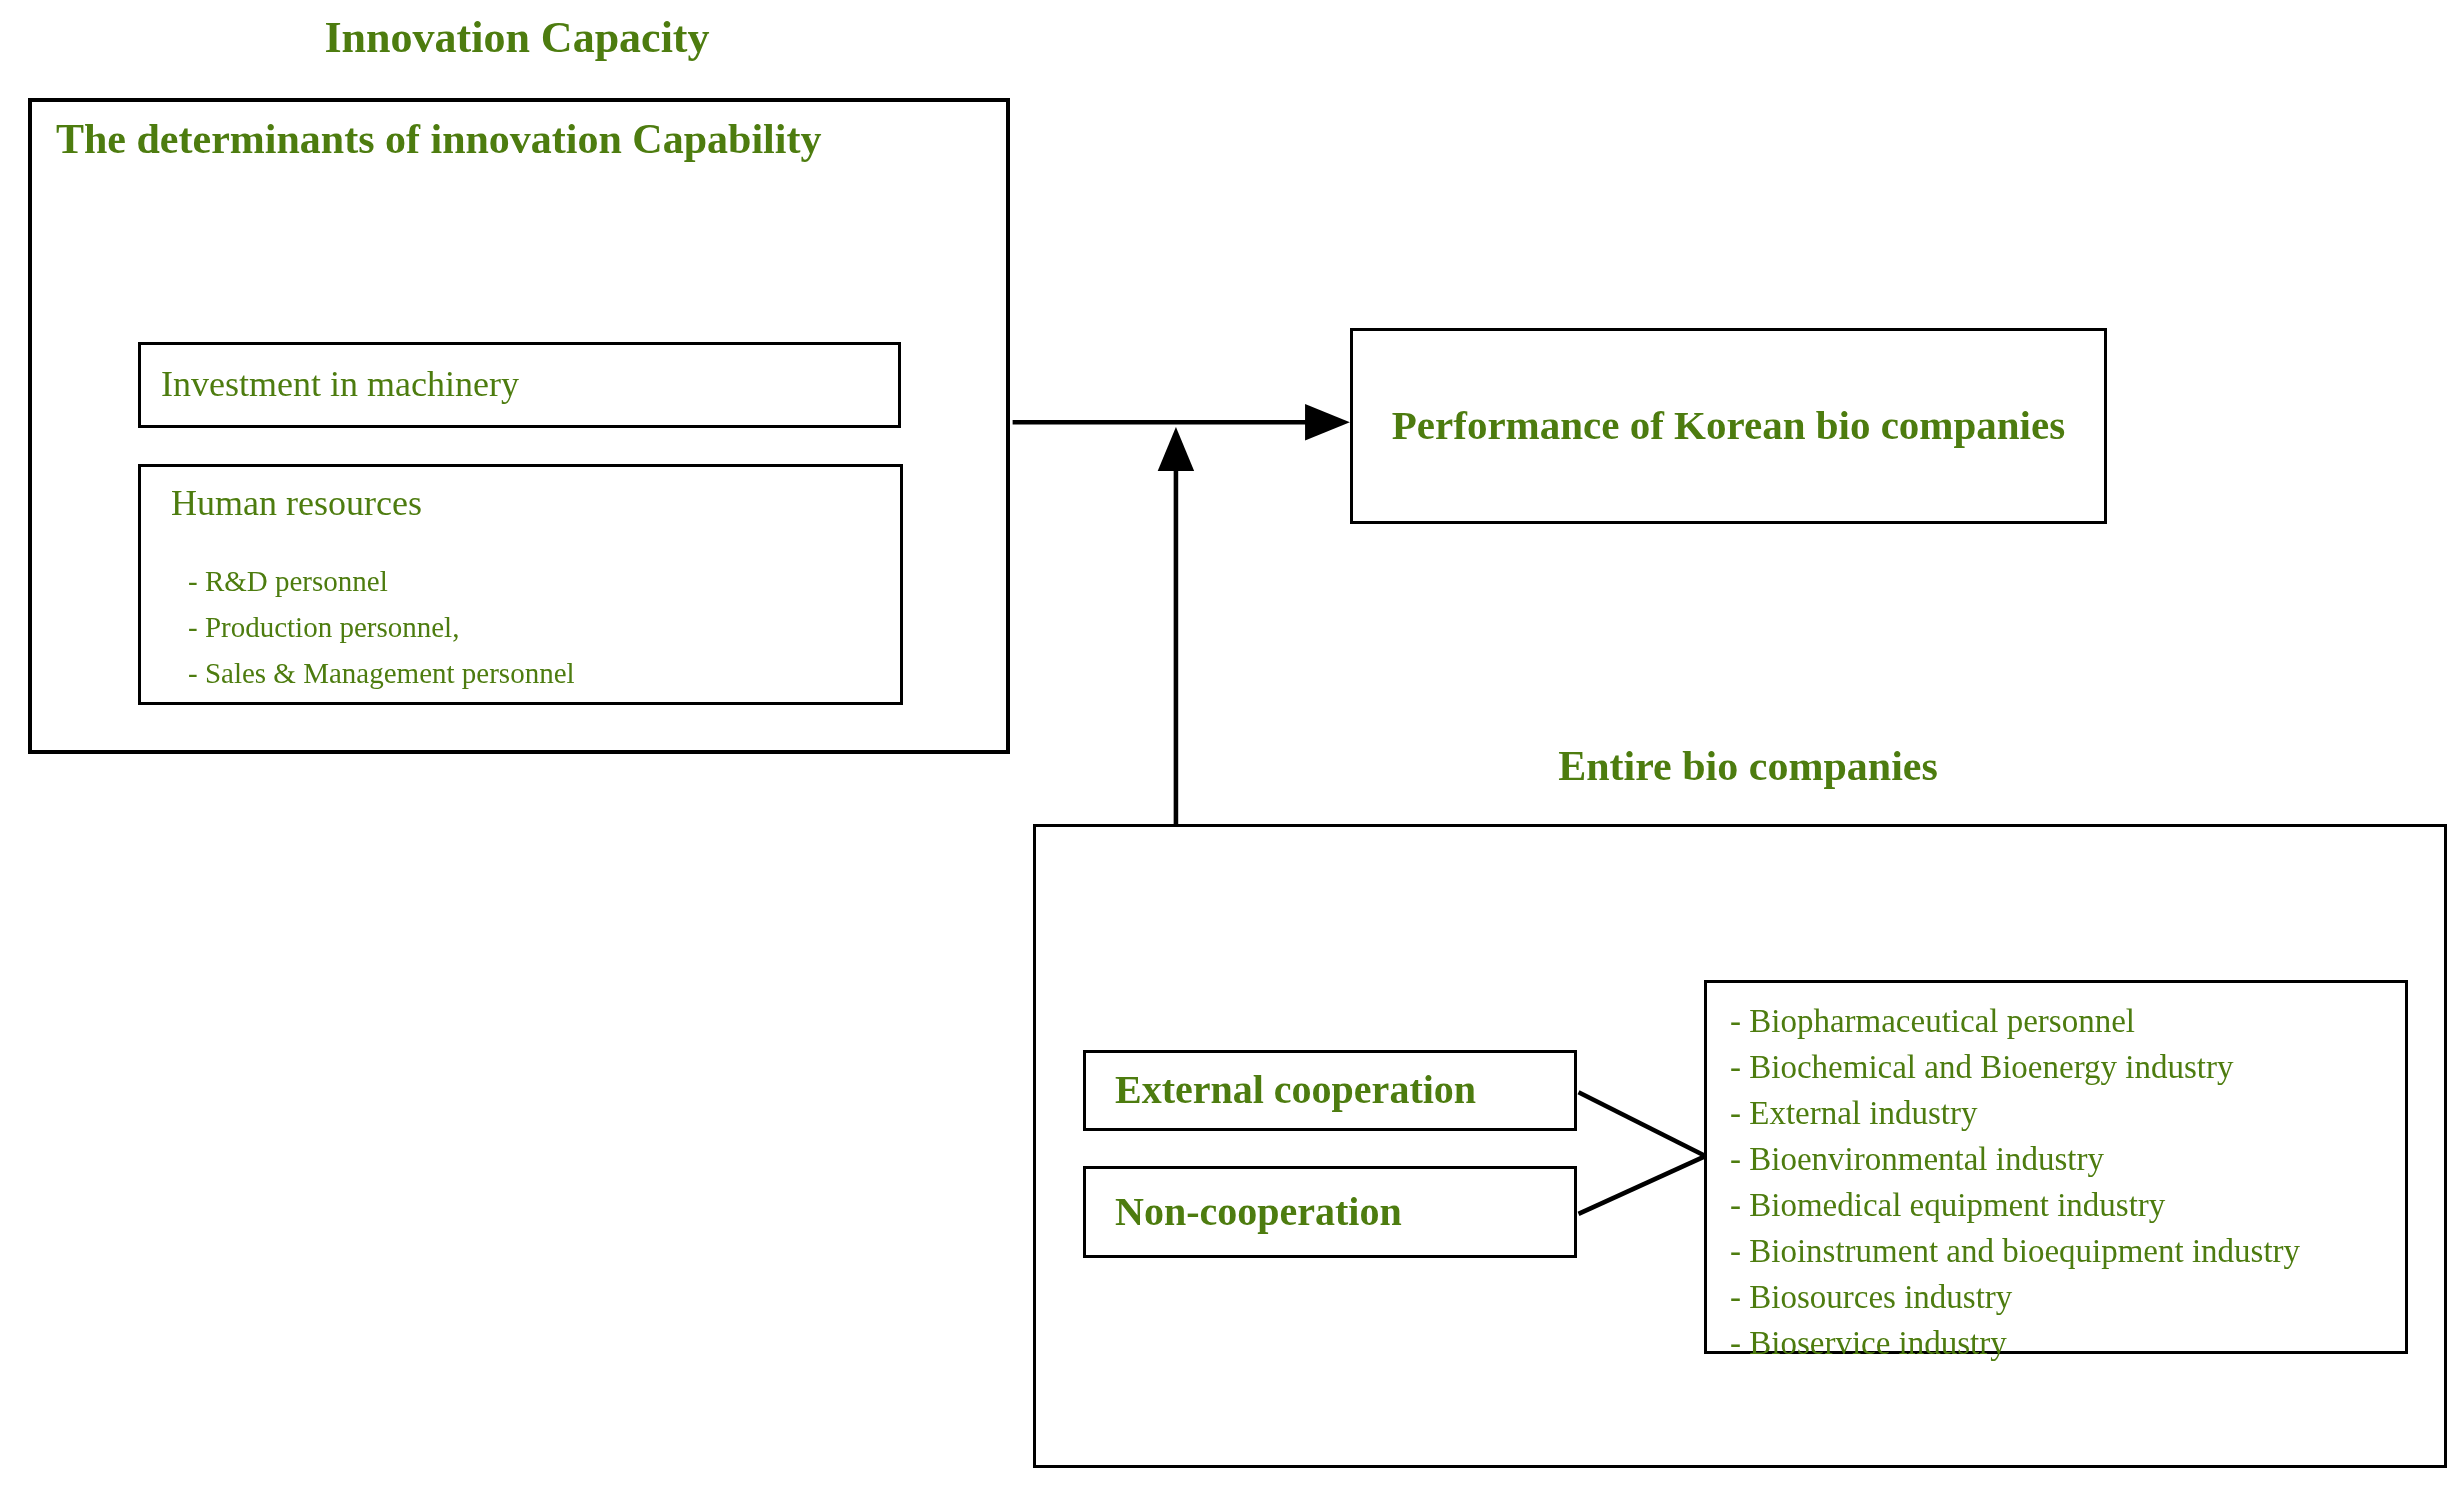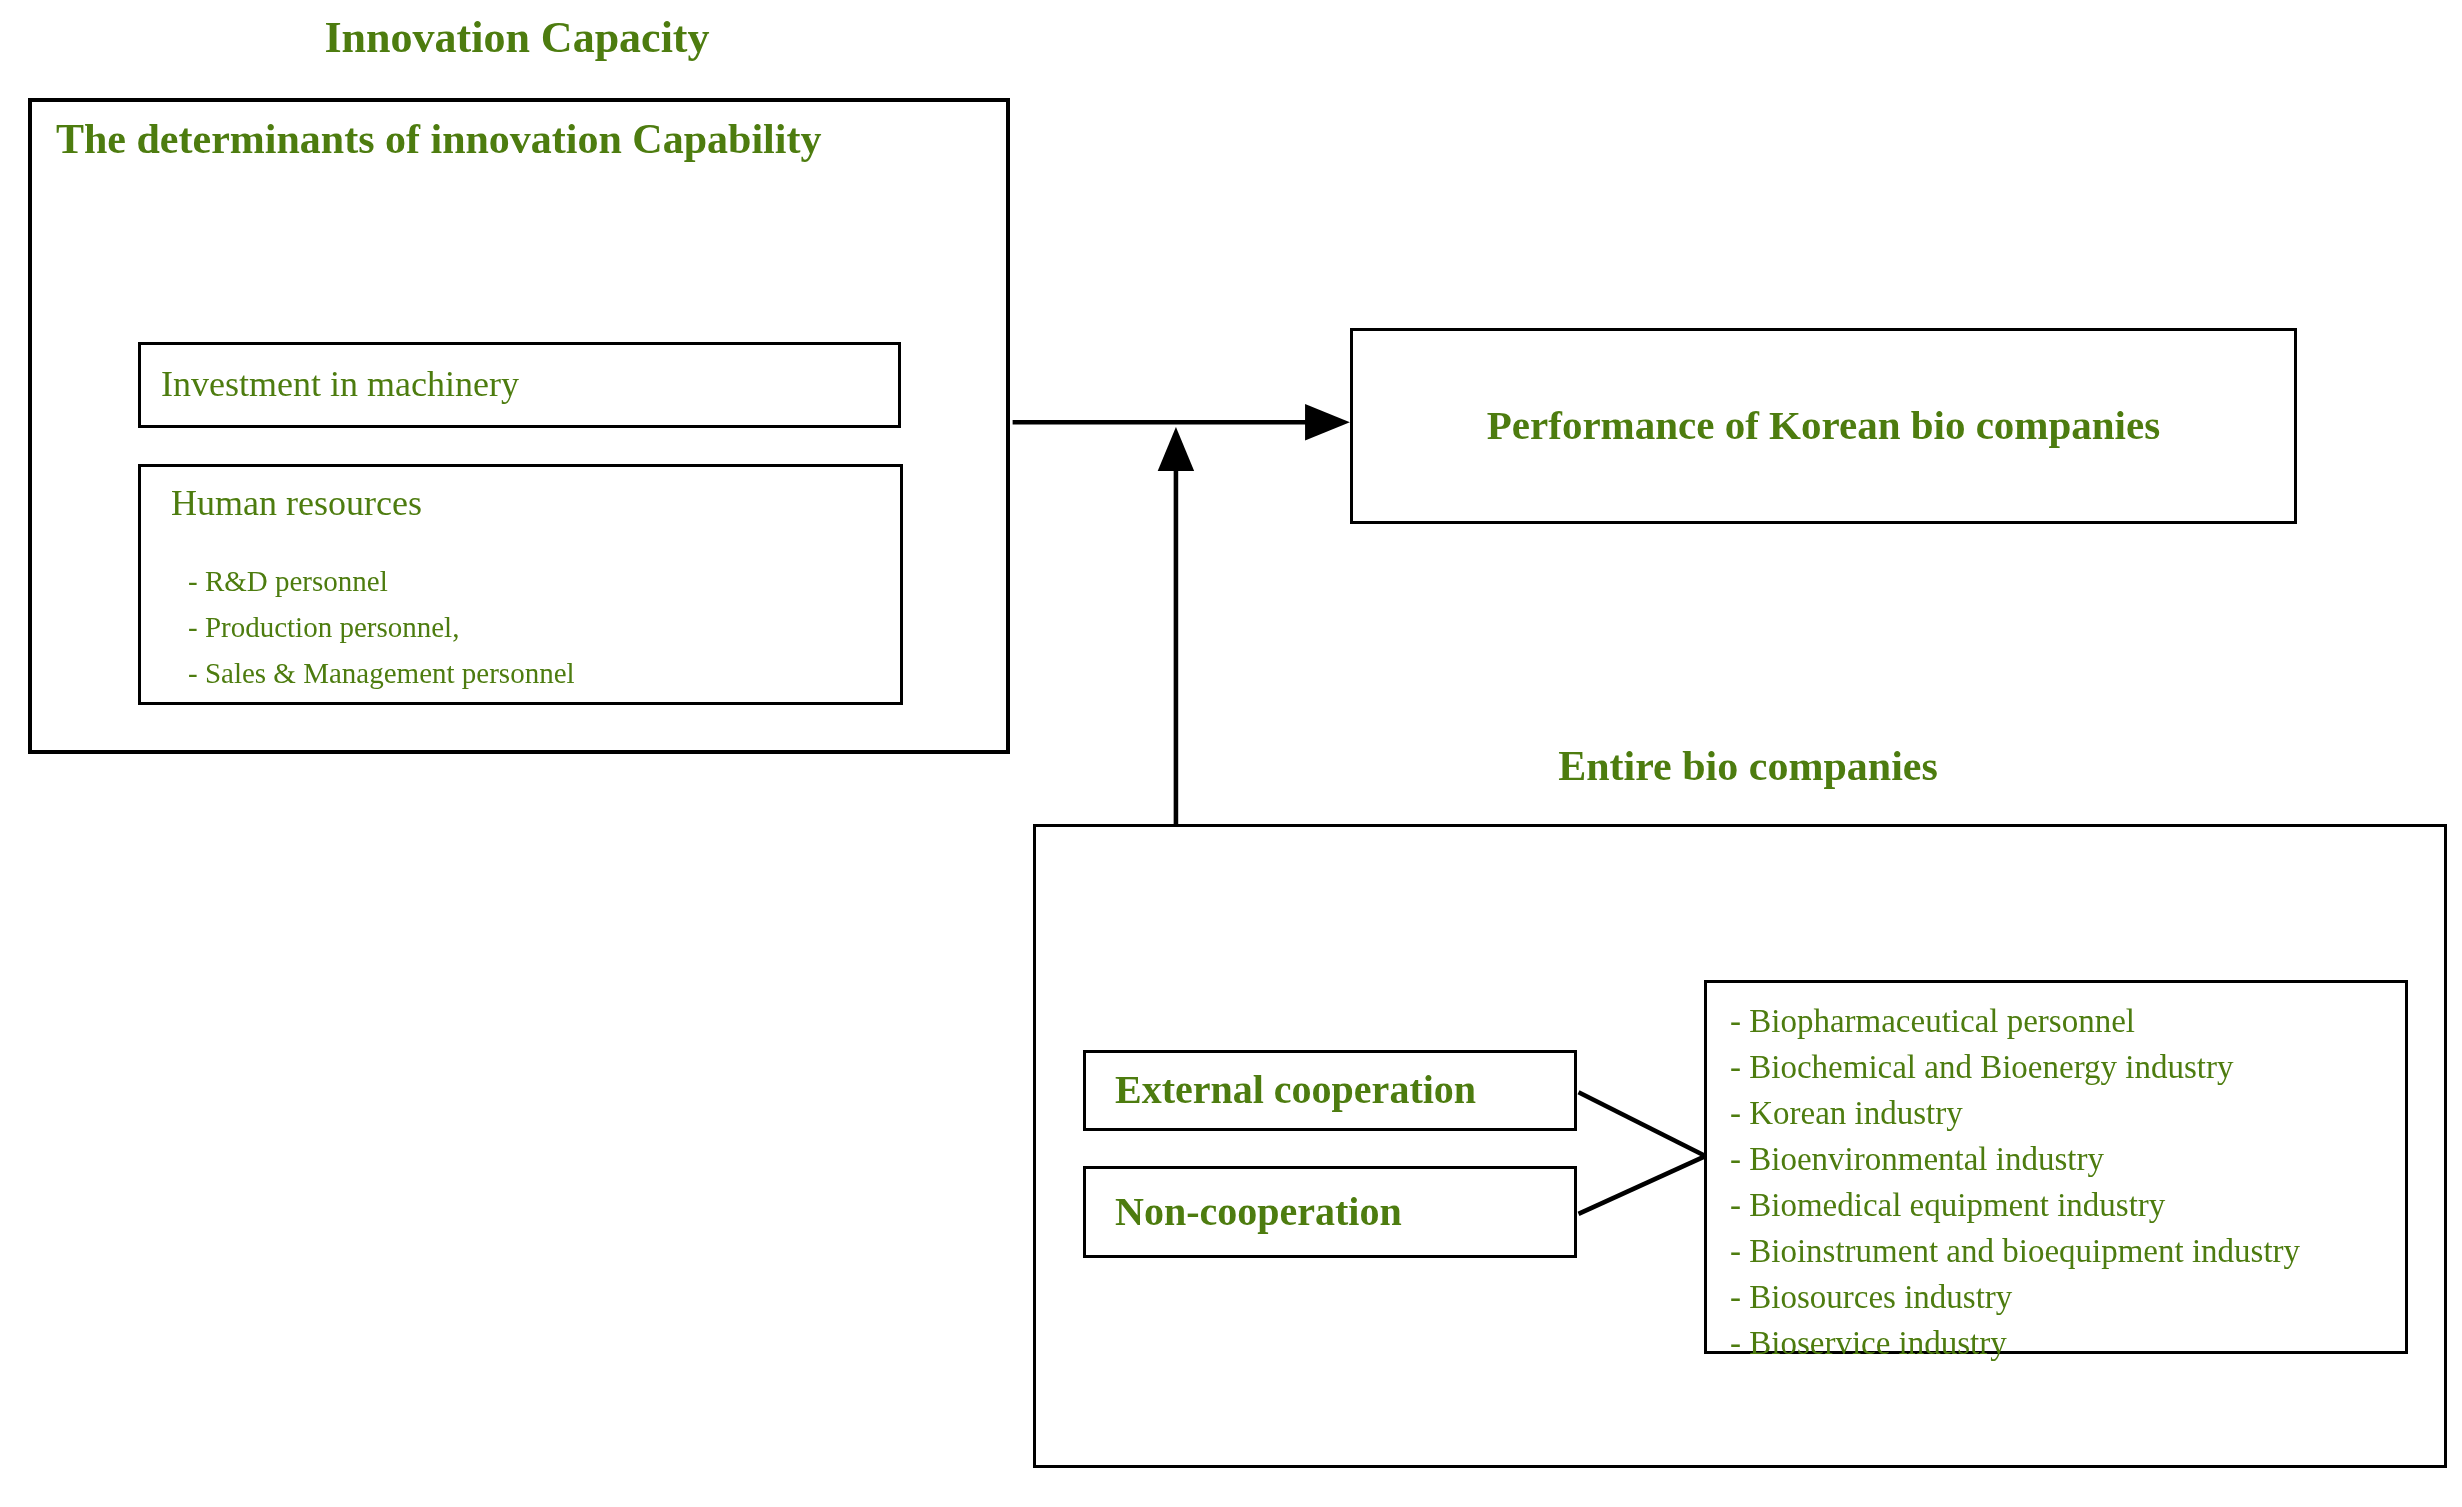--- a/index.html
+++ b/index.html
@@ -40,41 +40,41 @@
     <div class="abs box-thin" style="left:106px;top:362px;width:765px;height:241px;">
       <div class="abs" style="left:30px;top:16.7px;font-size:36px;line-height:1.1;white-space:nowrap;">Human resources</div>
       <div class="abs" style="left:47px;top:91px;font-size:29px;line-height:46px;">
         <div class="hr-item">- R&amp;D personnel</div>
         <div class="hr-item">- Production personnel,</div>
         <div class="hr-item">- Sales &amp; Management personnel</div>
       </div>
     </div>
   </div>
 
-  <div class="abs box-thin" style="left:1350px;top:328px;width:947px;height:196px;display:flex;align-items:center;justify-content:center;">
+  <div class="abs box-thin" style="left:1350px;top:328px;width:757px;height:196px;display:flex;align-items:center;justify-content:center;">
     <div class="bold center" style="font-size:41px;line-height:1.1;">Performance of Korean bio companies</div>
   </div>
 
   <div class="abs bold center" style="left:1482px;top:743px;width:532px;font-size:42px;line-height:1.1;">Entire bio companies</div>
 
   <div class="abs box-thin" style="left:1033px;top:824px;width:1414px;height:644px;">
 
     <div class="abs box-thin bold" style="left:47px;top:223px;width:494px;height:81px;padding-left:13px;">
       <div class="abs" style="left:29px;top:15px;font-size:40px;line-height:1.1;white-space:nowrap;">External cooperation</div>
     </div>
 
     <div class="abs box-thin bold" style="left:47px;top:339px;width:494px;height:92px;">
       <div class="abs" style="left:29px;top:21px;font-size:40px;line-height:1.1;white-space:nowrap;">Non-cooperation</div>
     </div>
 
     <div class="abs box-thin" style="left:668px;top:153px;width:704px;height:374px;">
       <div class="abs" style="left:23px;top:15px;font-size:33px;line-height:46px;">
         <div class="industry-item">- Biopharmaceutical personnel</div>
         <div class="industry-item">- Biochemical and Bioenergy industry</div>
-        <div class="industry-item">- Korean industry</div>
+        <div class="industry-item">- External industry</div>
         <div class="industry-item">- Bioenvironmental industry</div>
         <div class="industry-item">- Biomedical equipment industry</div>
         <div class="industry-item">- Bioinstrument and bioequipment industry</div>
         <div class="industry-item">- Biosources industry</div>
         <div class="industry-item">- Bioservice industry</div>
       </div>
     </div>
   </div>
 
   <svg id="svg-overlay" width="2462" height="1507" viewBox="0 0 3241 1984">

